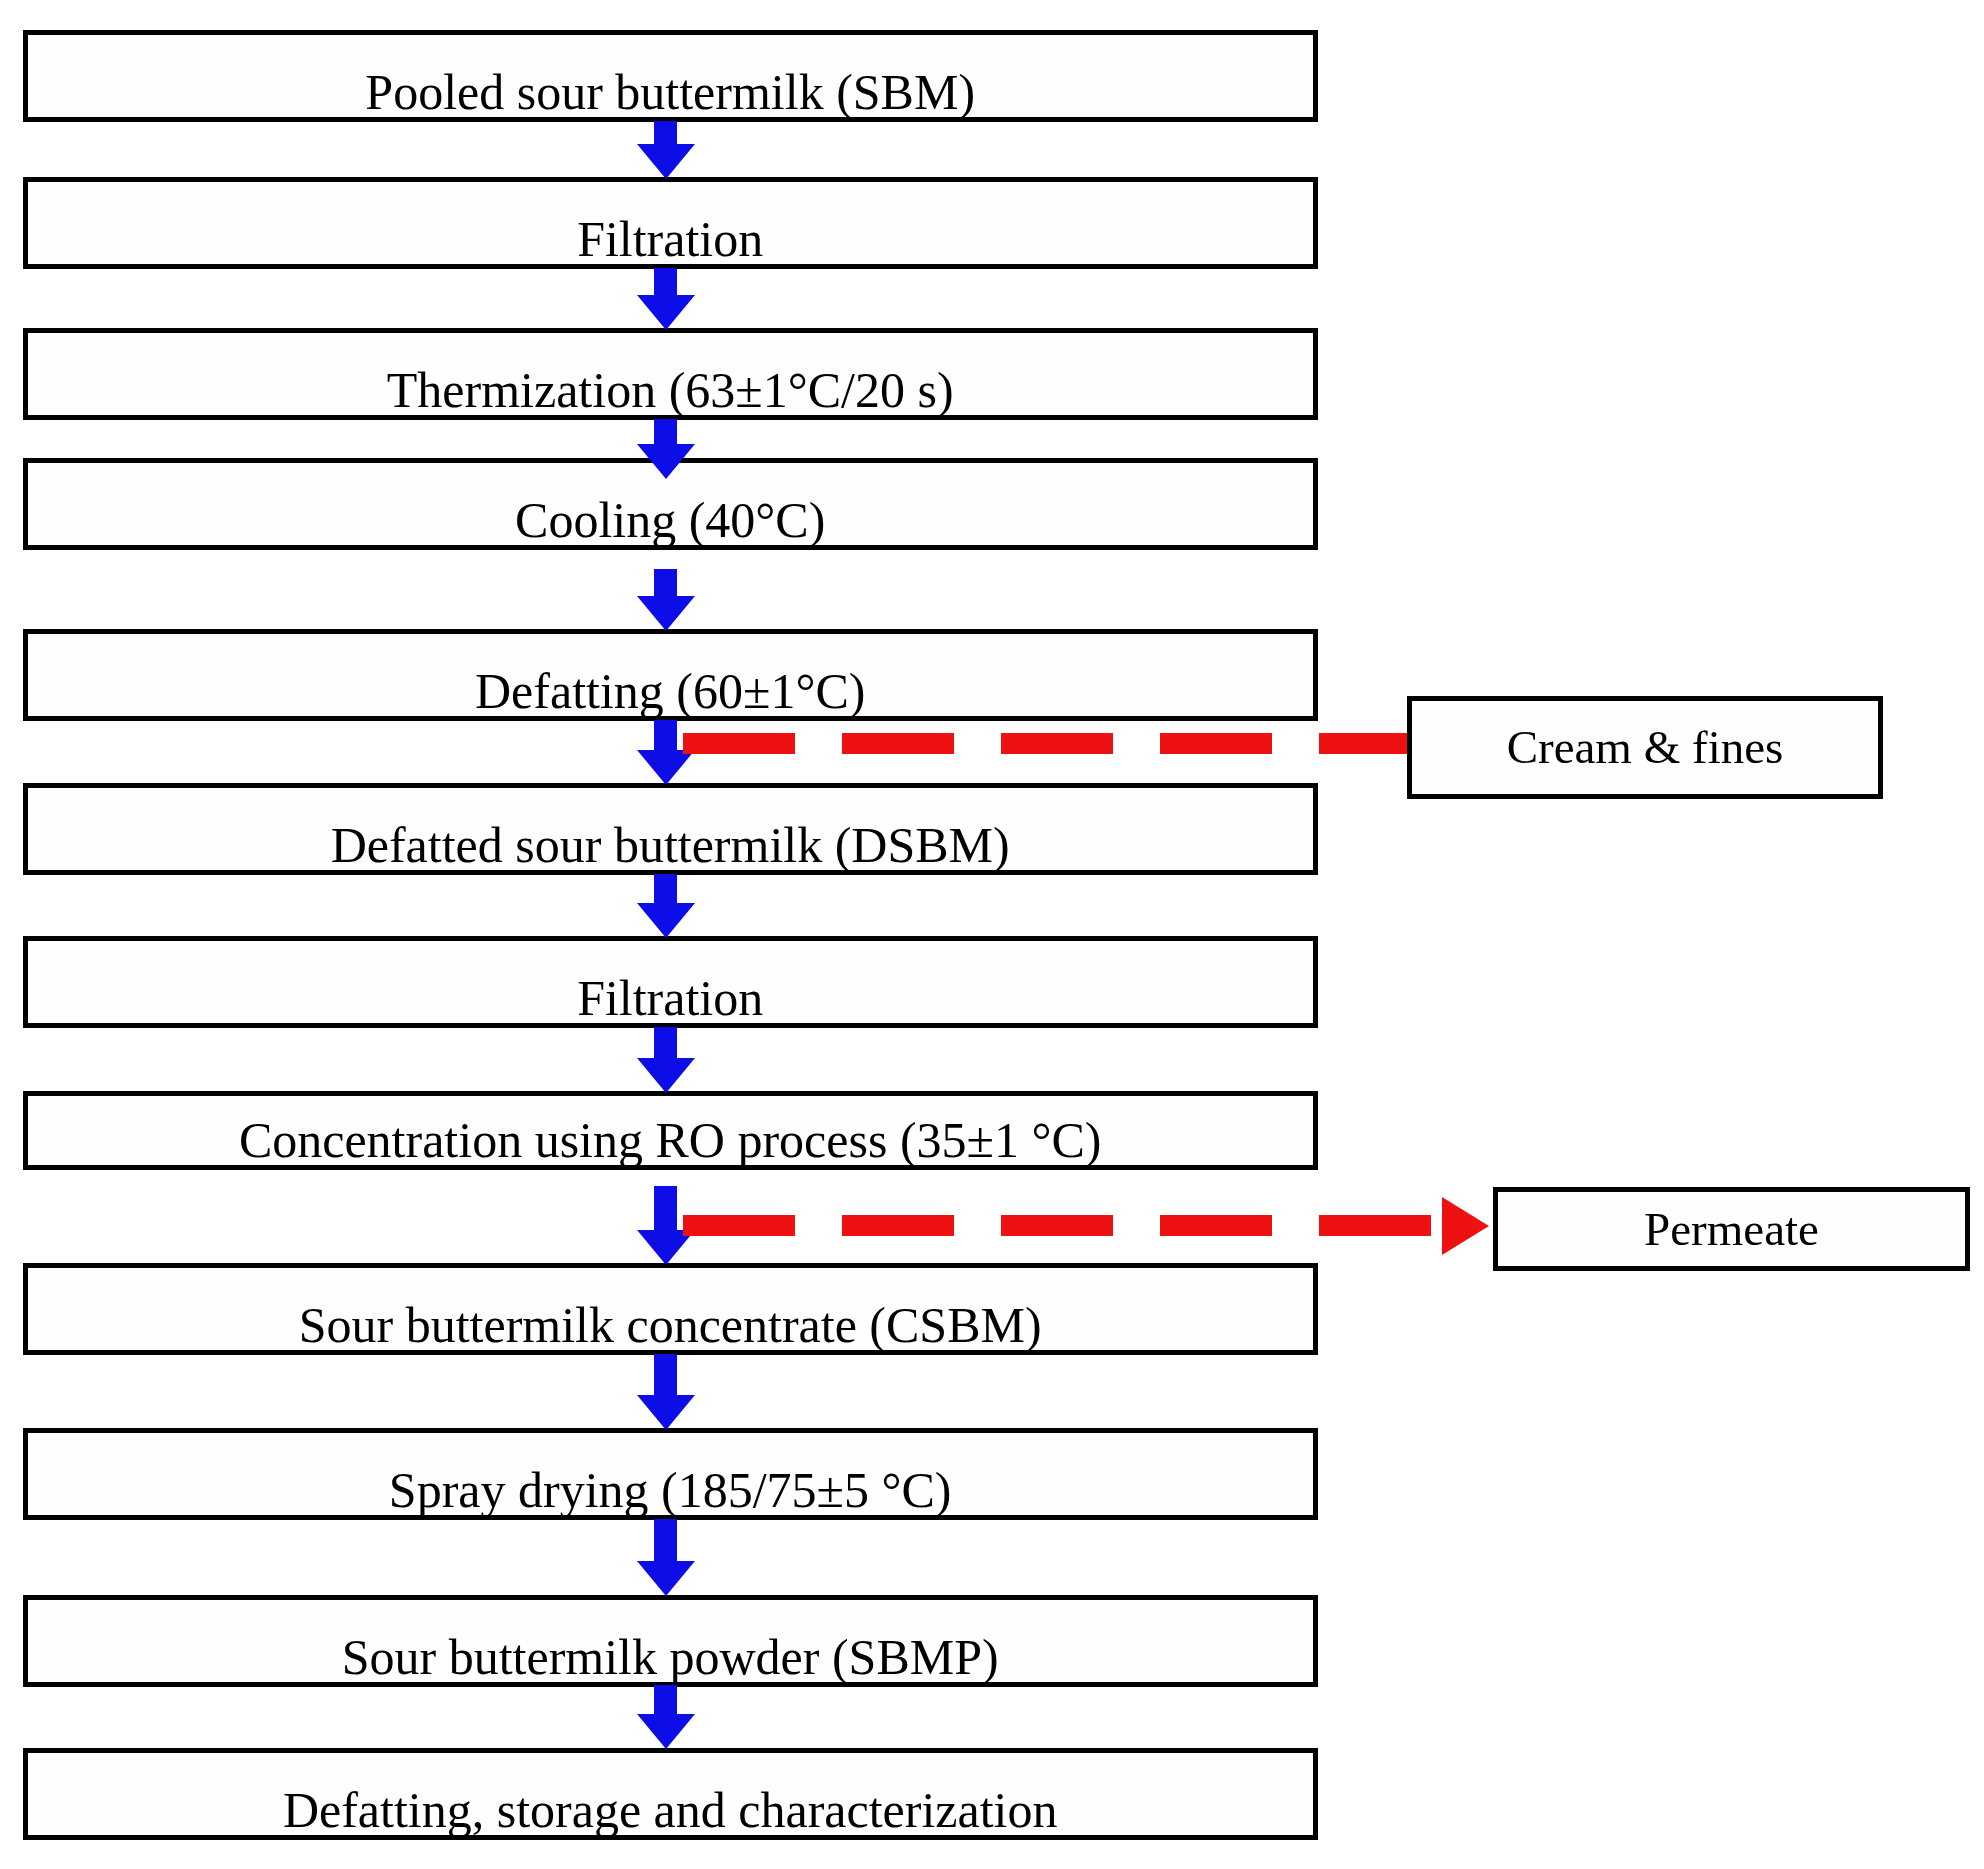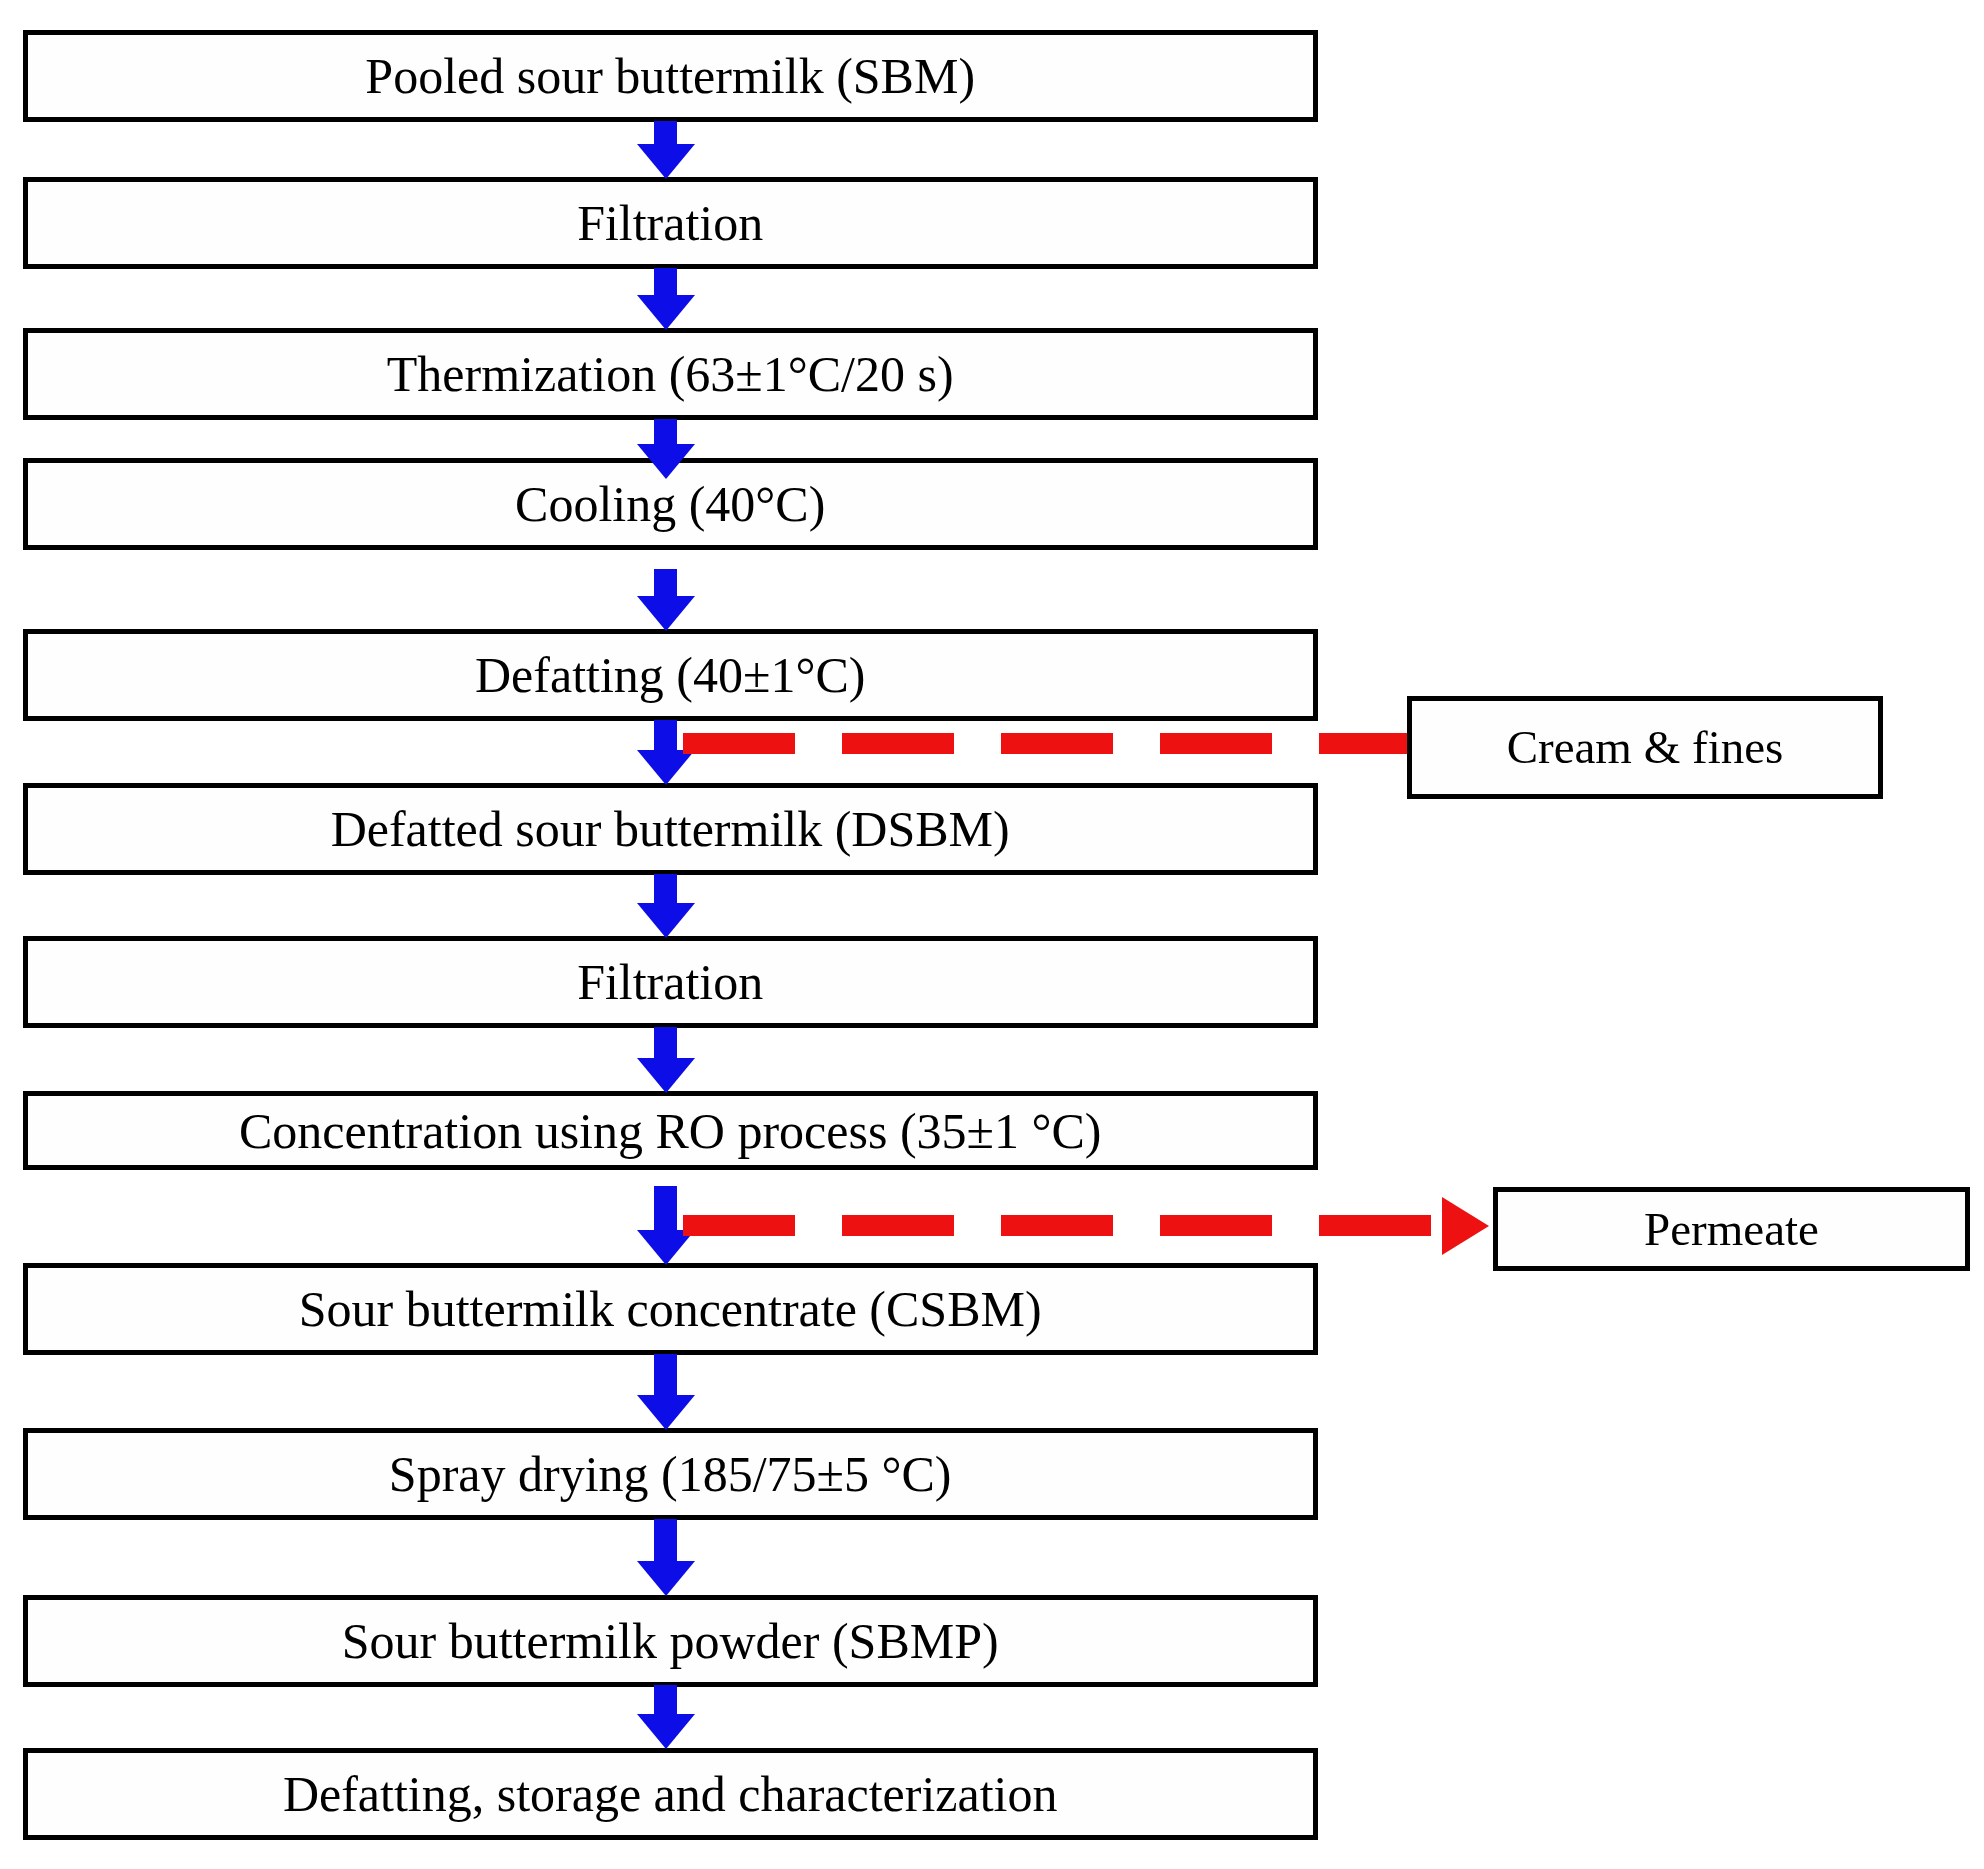--- a/index.html
+++ b/index.html
@@ -20,21 +20,21 @@
   }
   .flow-box {
     position: absolute;
     left: 22.7px;
     width: 1295px;
     height: 92px;
     box-sizing: border-box;
     border: 5.3px solid var(--border);
     background: #fefefe;
     display: flex;
-    align-items: center;
+    align-items: flex-end;
     justify-content: center;
     font-size: 50px;
     line-height: 1;
     white-space: nowrap;
   }
   .side-box {
     position: absolute;
     box-sizing: border-box;
     border: 5.3px solid var(--border);
     background: #fefefe;
@@ -91,21 +91,21 @@
   <div class="flow-box" style="top:177px">
       <span>Filtration</span>
     </div>
   <div class="flow-box" style="top:328px">
       <span>Thermization (63±1°C/20 s)</span>
     </div>
   <div class="flow-box" style="top:458px">
       <span>Cooling (40°C)</span>
     </div>
   <div class="flow-box" style="top:629px">
-      <span>Defatting (40±1°C)</span>
+      <span>Defatting (60±1°C)</span>
     </div>
   <div class="flow-box" style="top:783px">
       <span>Defatted sour buttermilk (DSBM)</span>
     </div>
   <div class="flow-box" style="top:936px">
       <span>Filtration</span>
     </div>
   <div class="flow-box" style="top:1091px;height:79px">
       <span>Concentration using RO process (35±1 °C)</span>
     </div>

